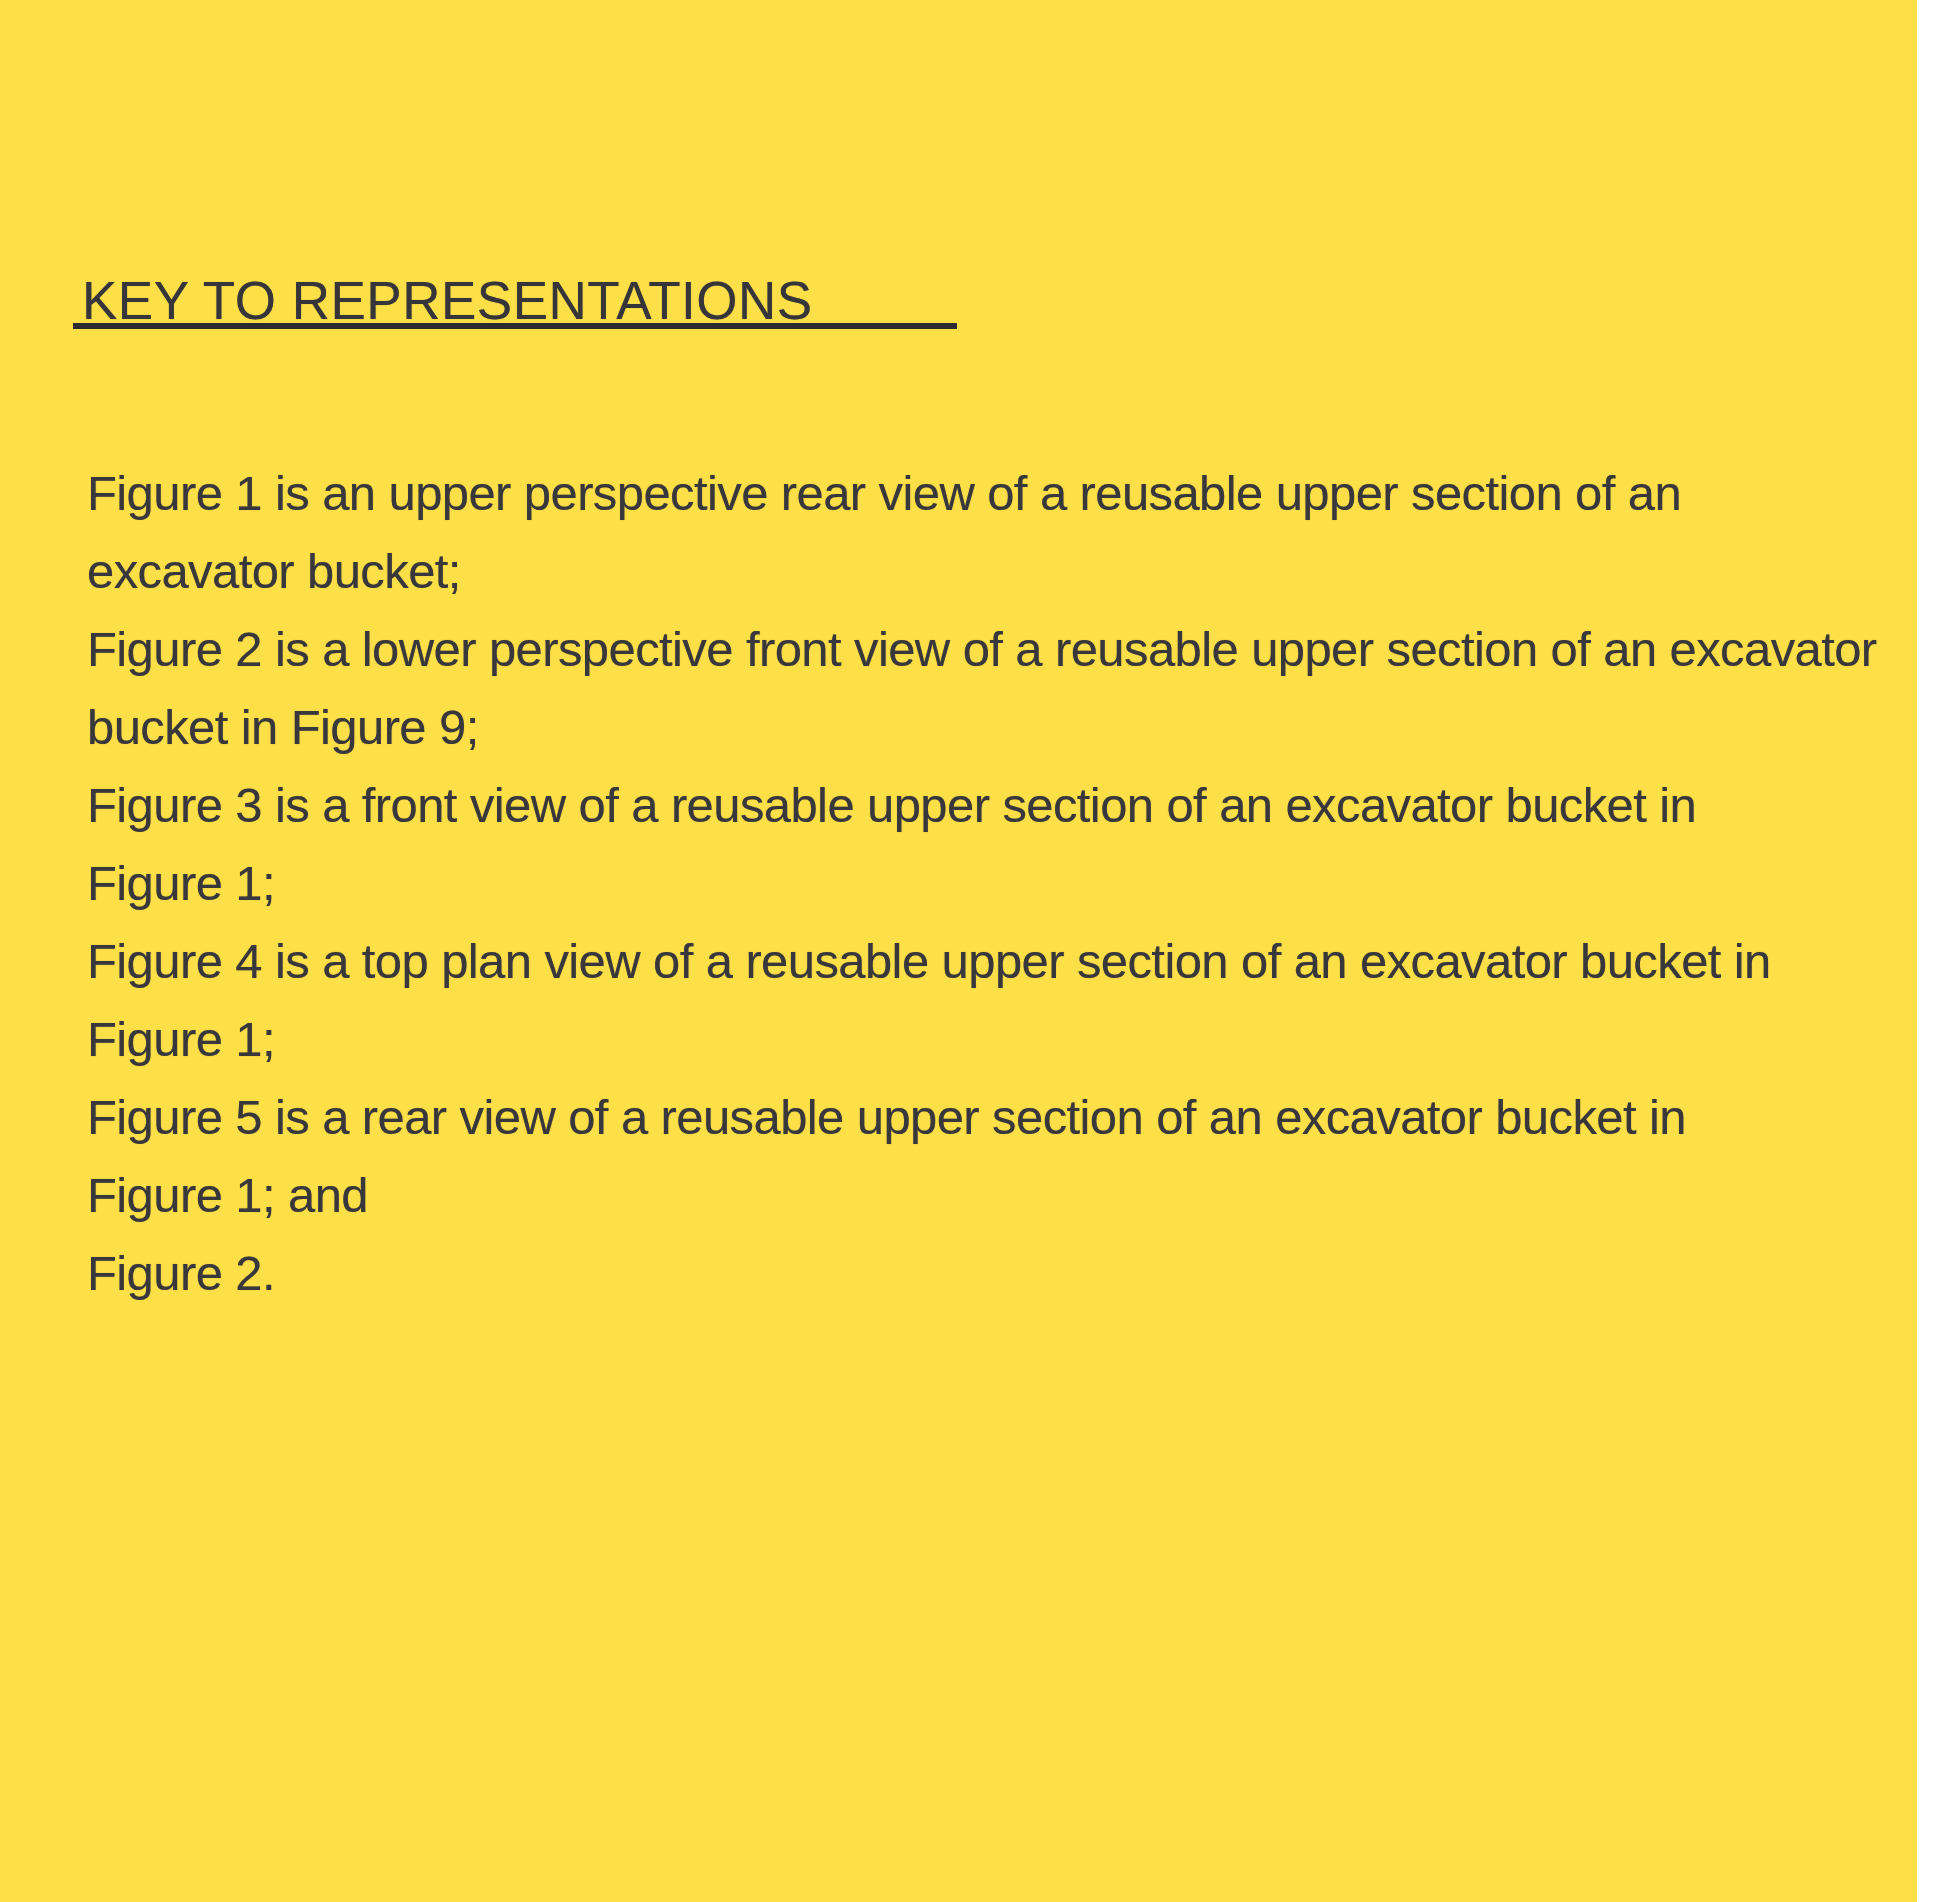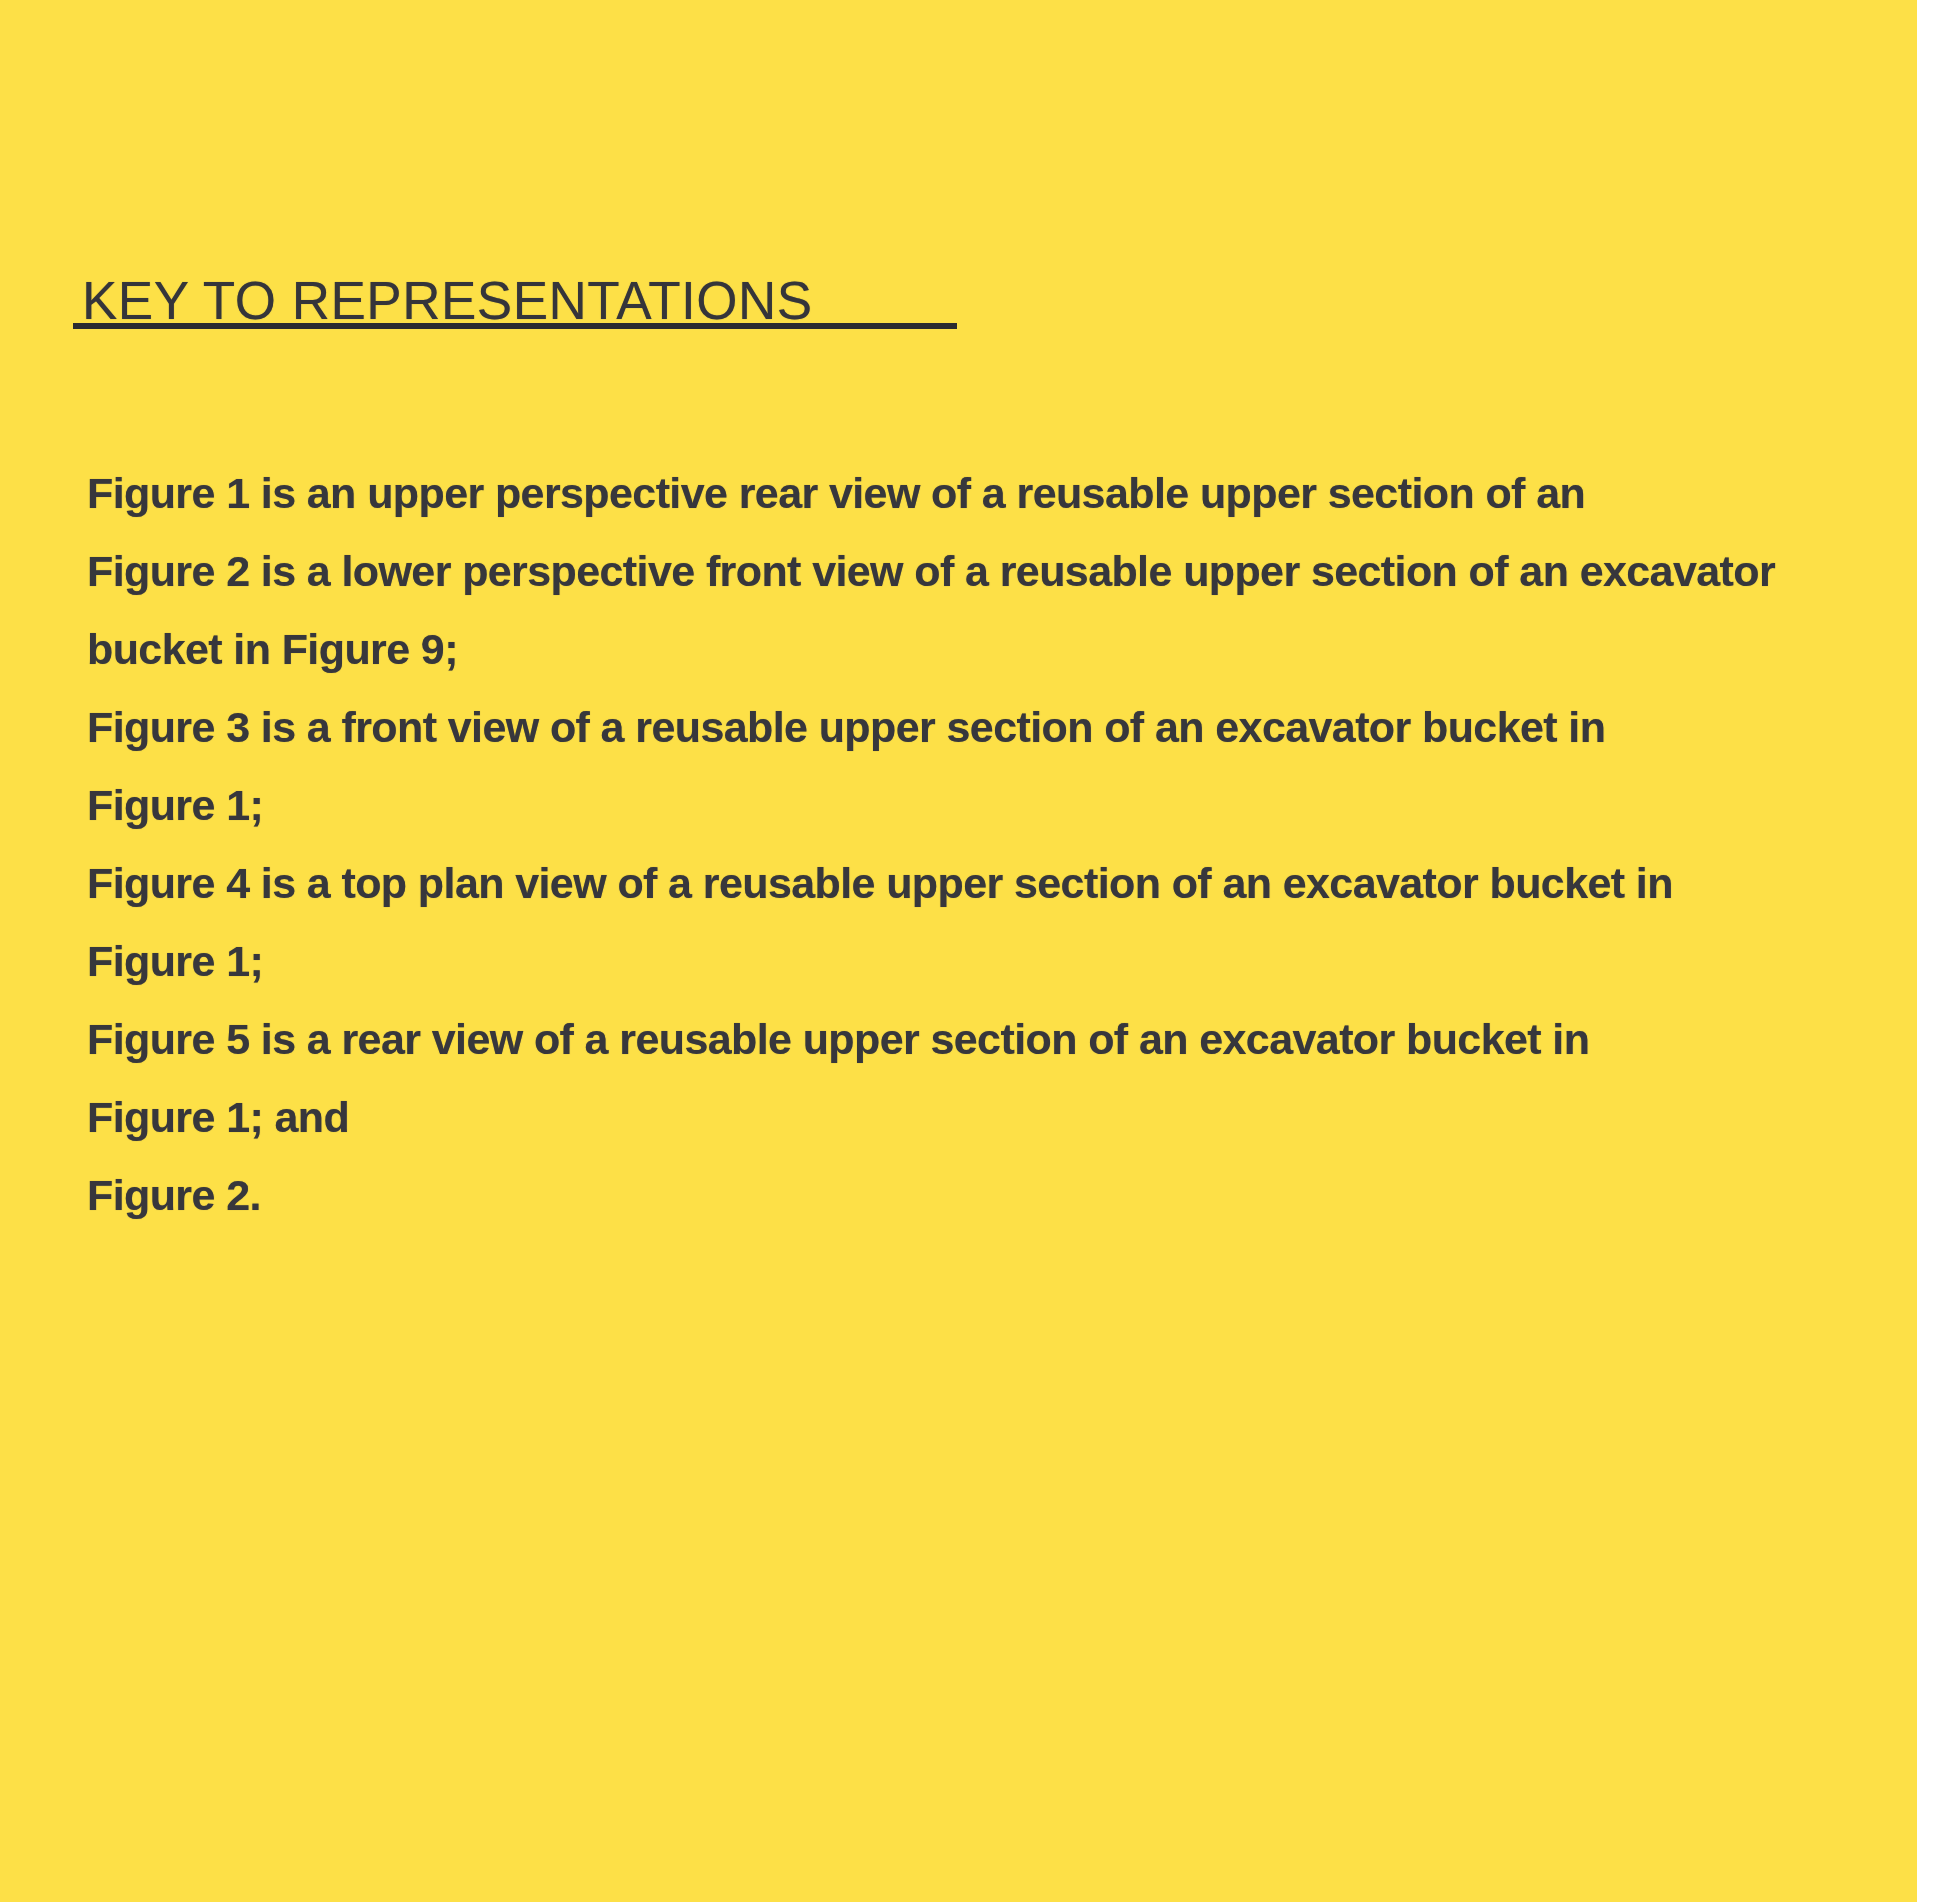--- a/index.html
+++ b/index.html
@@ -31,42 +31,42 @@
     left: 73px;
     top: 323px;
     width: 884px;
     height: 6.4px;
     background: #2b2b30;
   }
   .body-block {
     position: absolute;
     left: 87px;
     top: 454px;
-    font-size: 43px;
+    font-size: 49px;
     line-height: 78px;
     letter-spacing: -0.6px;
     color: #37373c;
     text-shadow: 0 0 0.9px rgba(55,55,60,0.5);
-    font-weight: bold;
   }
   .body-line {
     white-space: nowrap;
   }
 </style>
 </head>
 <body>
 
 <div class="page">
 
   <div class="heading">KEY TO REPRESENTATIONS</div>
 
   <div class="heading-underline"></div>
 
   <div class="body-block">
     <div class="body-line">Figure 1 is an upper perspective rear view of a reusable upper section of an</div>
+    <div class="body-line">excavator bucket;</div>
     <div class="body-line">Figure 2 is a lower perspective front view of a reusable upper section of an excavator</div>
     <div class="body-line">bucket in Figure 9;</div>
     <div class="body-line">Figure 3 is a front view of a reusable upper section of an excavator bucket in</div>
     <div class="body-line">Figure 1;</div>
     <div class="body-line">Figure 4 is a top plan view of a reusable upper section of an excavator bucket in</div>
     <div class="body-line">Figure 1;</div>
     <div class="body-line">Figure 5 is a rear view of a reusable upper section of an excavator bucket in</div>
     <div class="body-line">Figure 1; and</div>
     <div class="body-line">Figure 2.</div>
   </div>

